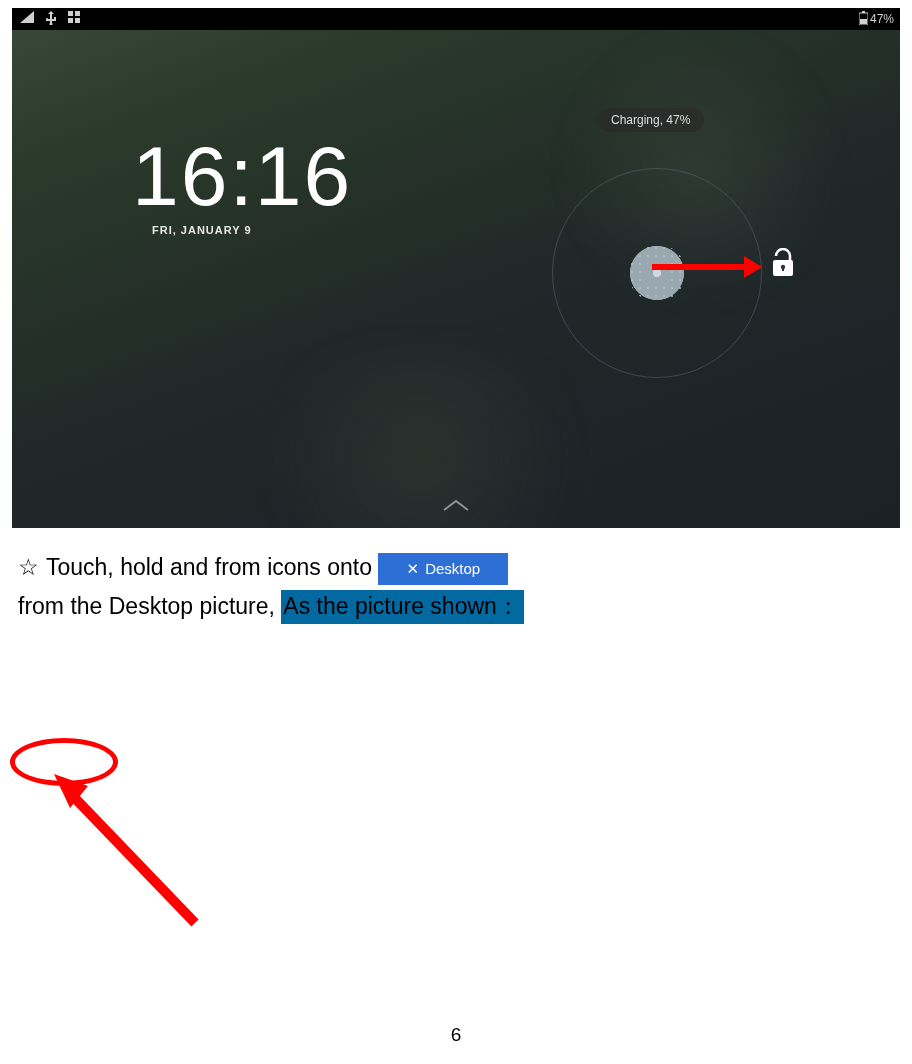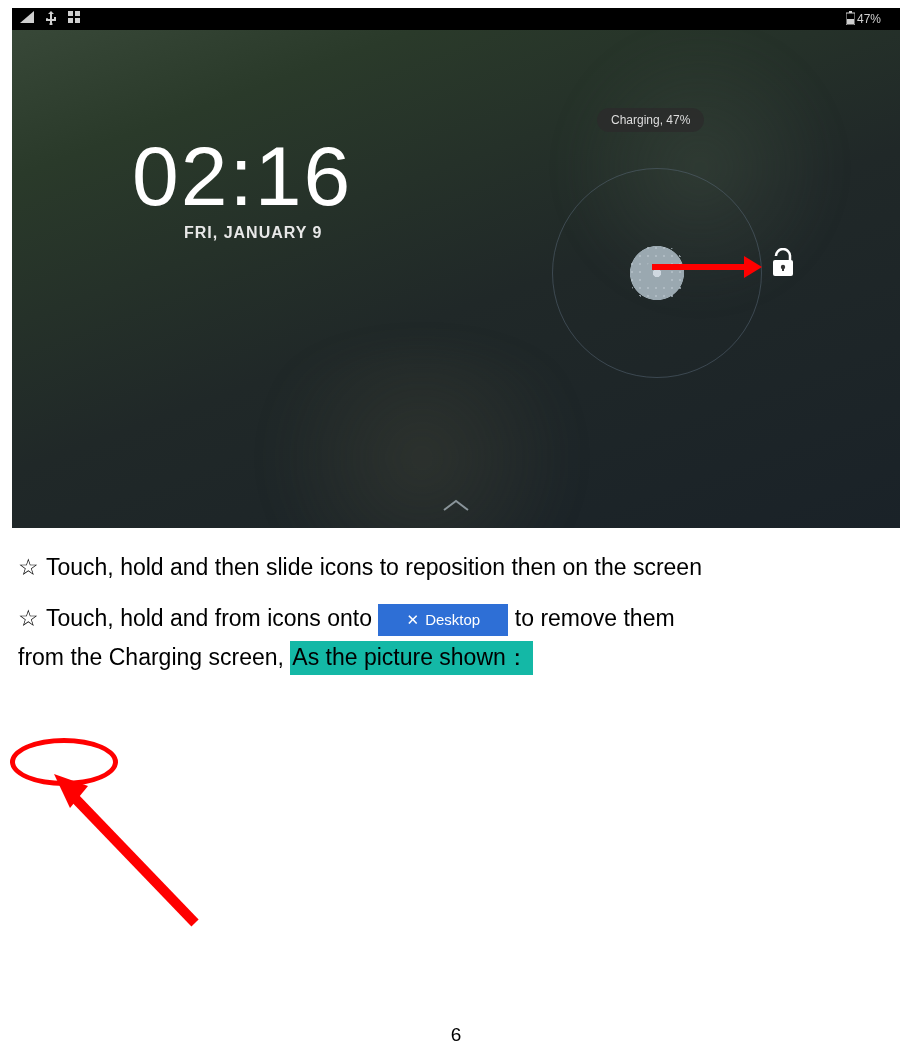--- a/index.html
+++ b/index.html
@@ -22,29 +22,29 @@
     overflow: hidden;
   }
   .bg-blur1 { position:absolute; top:20px; right:60px; width:280px; height:280px; border-radius:50%; background:radial-gradient(circle,#4a5a4a55,#0000 70%); filter:blur(12px);}
   .bg-blur2 { position:absolute; bottom:-40px; left:220px; width:380px; height:220px; border-radius:50%; background:radial-gradient(circle,#4a4a3a55,#0000 70%); filter:blur(14px);}
   .statusbar {
     position:absolute; top:0; left:0; right:0; height:22px;
     background:#000; display:flex; align-items:center;
     color:#d0d0d0; font-size:12px;
   }
   .status-left { display:flex; gap:12px; padding-left:8px; }
-  .status-right { margin-left:auto; display:flex; align-items:center; gap:2px; padding-right:19px; }
+  .status-right { margin-left:auto; display:flex; align-items:center; gap:2px; padding-right:6px; }
   .sig-icon,.usb-icon,.batt-icon{display:inline-block;}
   .clock-time {
     color:#fff; font-weight:200; font-size:84px; letter-spacing:2px;
     position:absolute; top:120px; left:120px; font-family: "Arial Narrow", Arial, sans-serif;
   }
   .clock-date {
-    color:#e8e8e8; font-size:16px; font-weight:700; letter-spacing:1px;
-    position:absolute; top:216px; left:140px;margin-left:32px;
+    color:#e8e8e8; font-size:11px; font-weight:700; letter-spacing:1px;
+    position:absolute; top:216px; left:140px;
   }
   .toast {
     position:absolute; top:100px; left:585px;
     background:#2b2b2bd0; color:#ddd; font-size:12px;
     padding:5px 14px; border-radius:12px;
   }
   .unlock-ring {
     position:absolute; top:160px; left:540px; width:210px; height:210px;
     border:1px solid #5a6a7a80; border-radius:50%;
     display:flex; align-items:center; justify-content:center;
@@ -90,21 +90,21 @@
   .para { margin-bottom:12px; }
   .star { display:inline-block; width:22px; }
   .remove-pill {
     display:inline-flex; align-items:center; justify-content:center;
     background:#2e6fd6; color:#fff; font-size:15px;
     width:130px; height:32px; vertical-align:middle;
     gap:6px;
   }
   .remove-pill .x { font-size:15px; }
   .hl-red {
-    background:#14b8a6; color:#000; padding:3px 4px 3px 2px;
+    background:#0369a1; color:#000; padding:3px 4px 3px 2px;
     display:inline-block; line-height:1.2;
   }
   
   .annot-area {
     position:absolute; top:738px; left:10px; width:220px; height:210px;
   }
   .oval {
     position:absolute; top:0; left:0; width:108px; height:48px;
     border:5px solid #ff0000; border-radius:50%/50%;
   }
@@ -153,21 +153,21 @@
           <svg width="9" height="14" viewBox="0 0 9 14">
               <rect x="3" y="0" width="3" height="2" fill="#cfcfcf"></rect>
               <rect x="0" y="2" width="9" height="12" fill="none" stroke="#cfcfcf" stroke-width="1"></rect>
               <rect x="1" y="8" width="7" height="5" fill="#cfcfcf"></rect>
             </svg>
         </span>
         <span>47%</span>
       </div>
     </div>
 
-    <div class="clock-time">02:16</div>
+    <div class="clock-time">16:16</div>
     <div class="clock-date">FRI, JANUARY 9</div>
 
     <div class="toast">Charging, 47%</div>
 
     <div class="unlock-ring">
       <div class="dot-cluster"></div>
     </div>
 
     <div class="red-arrow-h">
       <div class="shaft"></div>
@@ -184,35 +184,30 @@
     </span>
 
     <span class="chevron-up">
       <svg width="28" height="14" viewBox="0 0 28 14">
           <path d="M2 12 L14 3 L26 12" stroke="#8a949a" stroke-width="2" fill="none"></path>
         </svg>
     </span>
   </div>
 
   <div class="doc-text">
-    <div class="para">
-      <span class="star">☆</span>
-      <span>Touch, hold and then slide icons to reposition then on the screen</span>
-    </div>
 
     <div class="para">
       <span class="star">☆</span>
       <span>Touch, hold and from icons onto</span>
       <span class="remove-pill">
         <span class="x">✕</span>
         <span>Desktop</span>
       </span>
-      <span>to remove them</span>
       <br>
-      <span>from the Charging screen,</span>
+      <span>from the Desktop picture,</span>
       <span class="hl-red">As the picture shown：</span>
     </div>
   </div>
 </div>
 
 <div class="annot-area">
   <div class="oval"></div>
   <div class="diag-arrow">
     <svg viewBox="0 0 160 160">
       <line x1="145" y1="155" x2="20" y2="25" stroke="#ff0000" stroke-width="10"></line>

